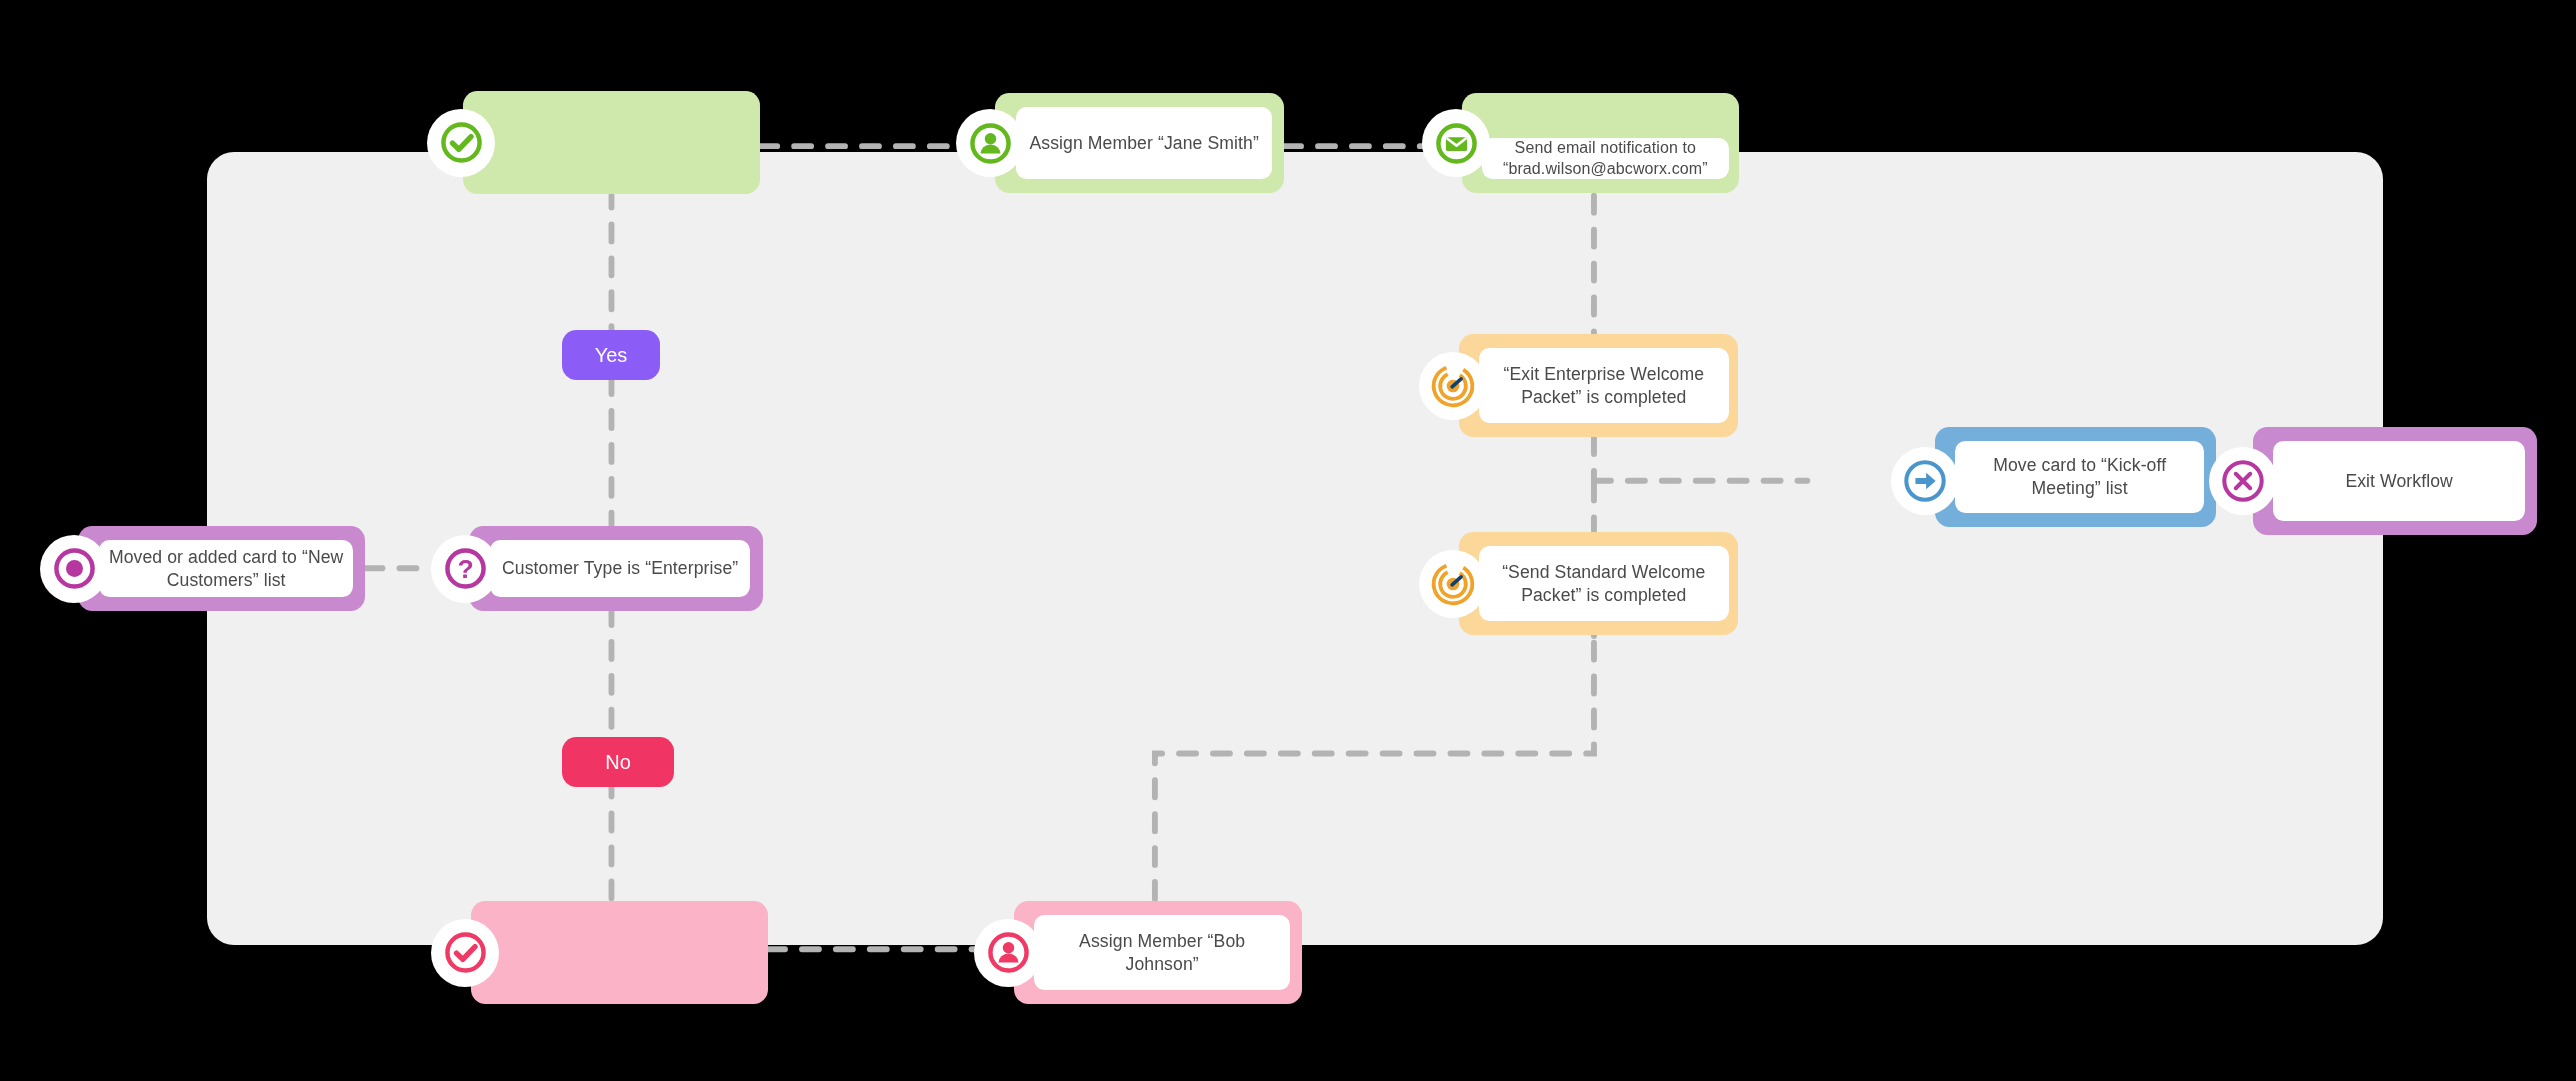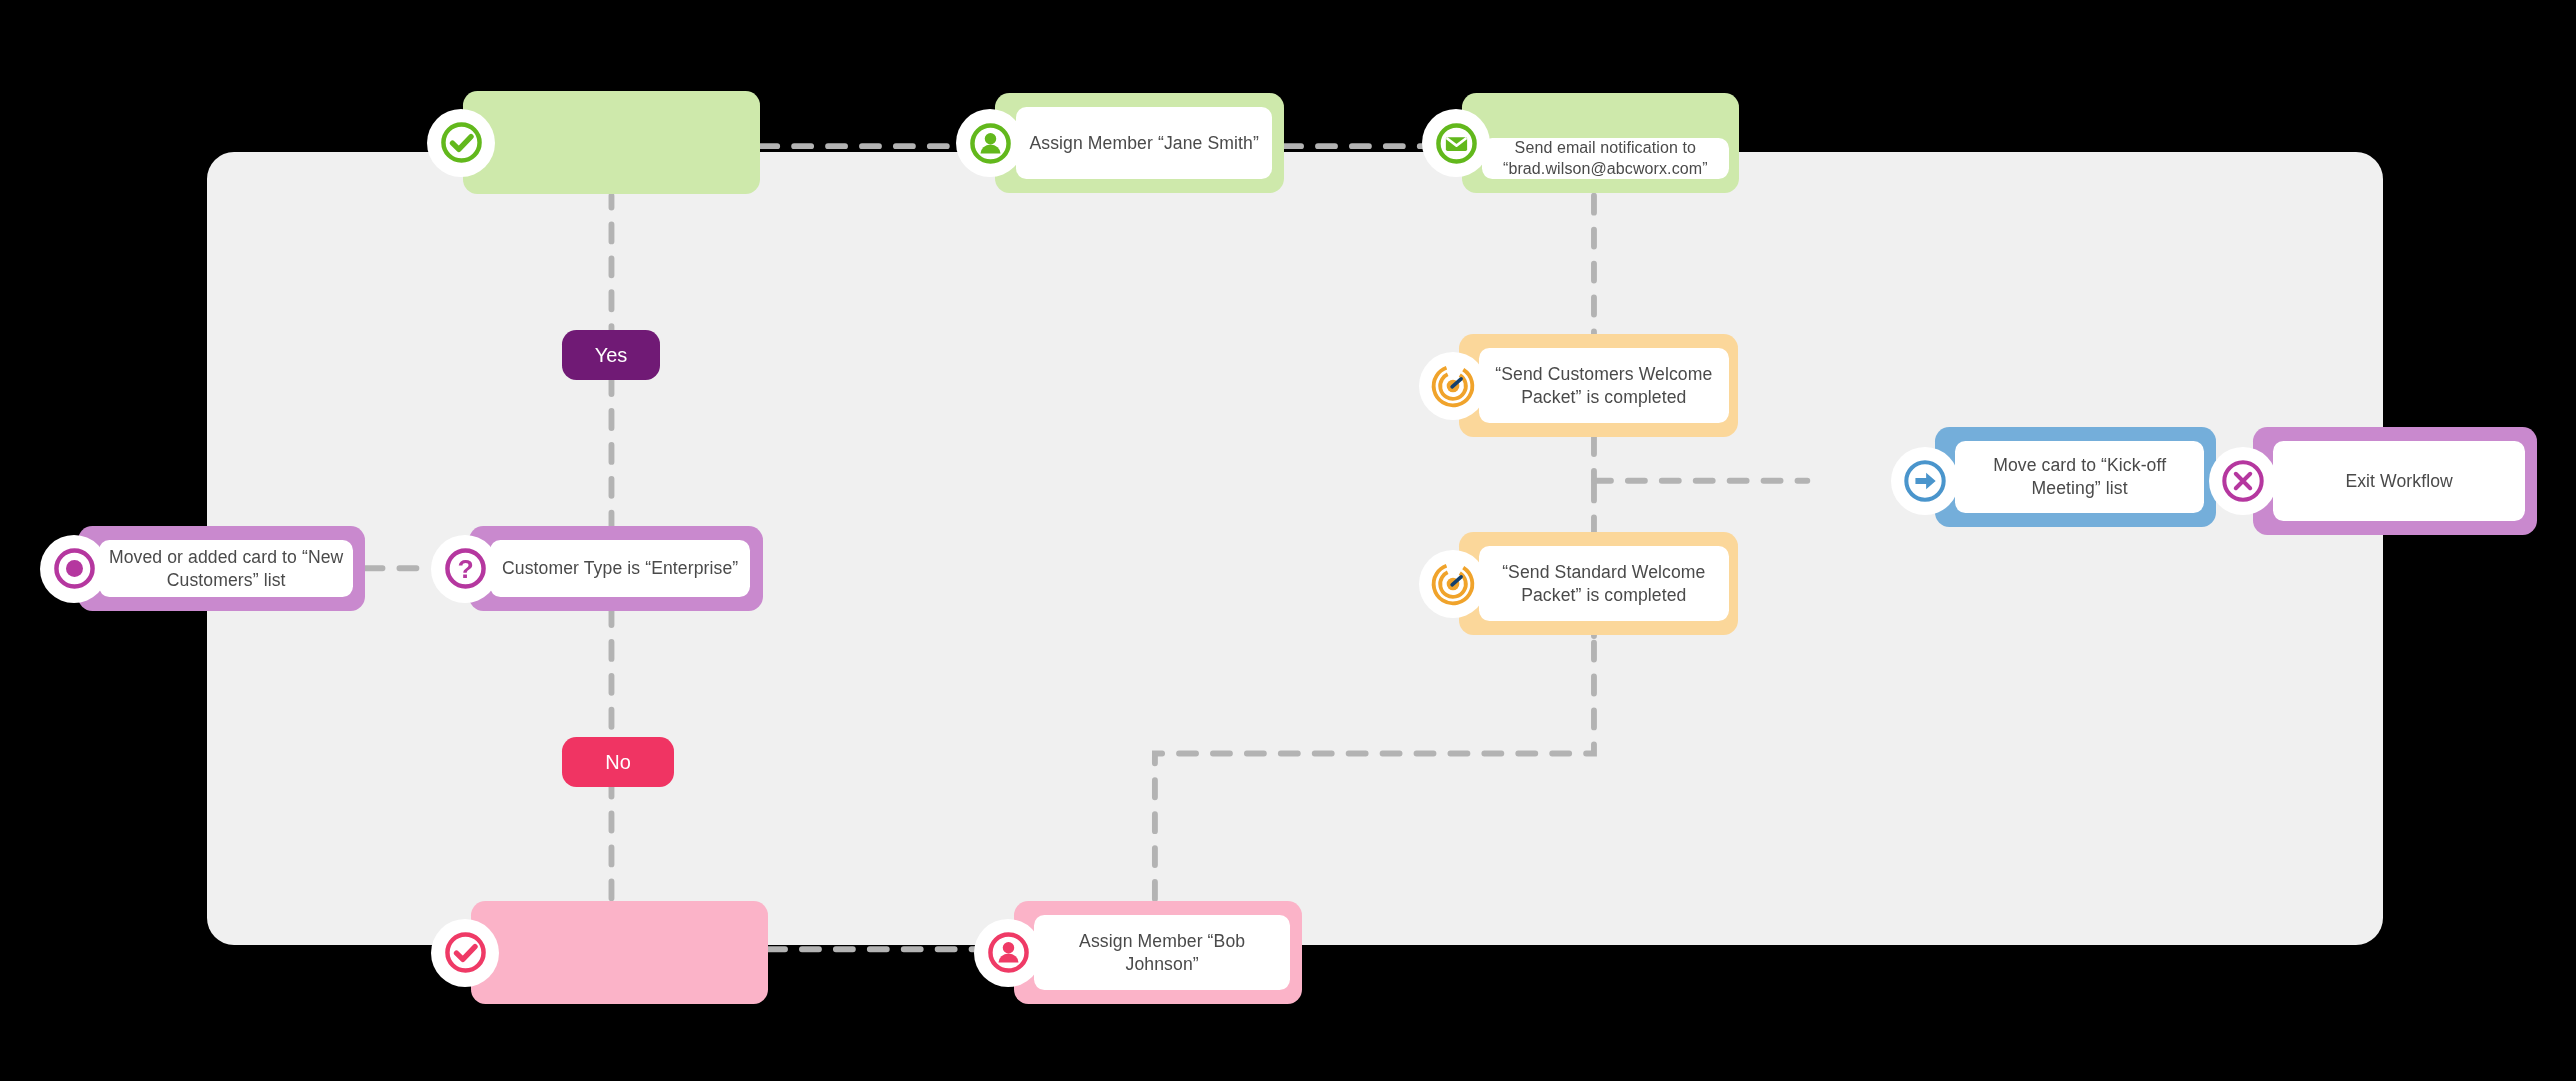--- a/index.html
+++ b/index.html
@@ -63,21 +63,21 @@
 
   
   .pill {
     position:absolute;
     border-radius:14.4px;
     color:#fff;
     display:flex; align-items:center; justify-content:center;
     font-size:20px; font-weight:400;
     z-index:5;
   }
-  .pill.yes { background:#701a75; }
+  .pill.yes { background:#8b5cf6; }
   .pill.no  { background:#f03463; }
 
   svg.icon { display:block; }
 </style>
 </head>
 <body>
 
 <div id="stage">
 
   <div id="canvas"></div>
@@ -182,21 +182,21 @@
   <div class="node v-orange" style="left:1419px; top:334px; width:320px; height:103px;">
     <div class="shell" style="left:40px; width:279px;"></div>
     <div class="badge" style="left:0; top:17.6px;">
       <svg class="icon" width="54" height="54" viewBox="0 0 48 48">
         <circle cx="24" cy="24" r="17.2" fill="none" stroke="#f0a32b" stroke-width="3.4" stroke-dasharray="92 16" transform="rotate(-58 24 24)"></circle>
         <circle cx="24" cy="24" r="11.4" fill="none" stroke="#f0a32b" stroke-width="3.4" stroke-dasharray="60 12" transform="rotate(-58 24 24)"></circle>
         <circle cx="24" cy="24" r="5.6" fill="#f0a32b"></circle>
         <path d="M23.2 24.8 L31.2 17.6" stroke="#12406e" stroke-width="3.2" stroke-linecap="round"></path>
       </svg>
     </div>
-    <div class="inner" style="left:60px; right:10.4px;">“Send Customers Welcome Packet” is completed</div>
+    <div class="inner" style="left:60px; right:10.4px;">“Exit Enterprise Welcome Packet” is completed</div>
   </div>
 
   <div class="node v-orange" style="left:1419px; top:532px; width:320px; height:103px;">
     <div class="shell" style="left:40px; width:279px;"></div>
     <div class="badge" style="left:0; top:17.6px;">
       <svg class="icon" width="54" height="54" viewBox="0 0 48 48">
         <circle cx="24" cy="24" r="17.2" fill="none" stroke="#f0a32b" stroke-width="3.4" stroke-dasharray="92 16" transform="rotate(-58 24 24)"></circle>
         <circle cx="24" cy="24" r="11.4" fill="none" stroke="#f0a32b" stroke-width="3.4" stroke-dasharray="60 12" transform="rotate(-58 24 24)"></circle>
         <circle cx="24" cy="24" r="5.6" fill="#f0a32b"></circle>
         <path d="M23.2 24.8 L31.2 17.6" stroke="#12406e" stroke-width="3.2" stroke-linecap="round"></path>

